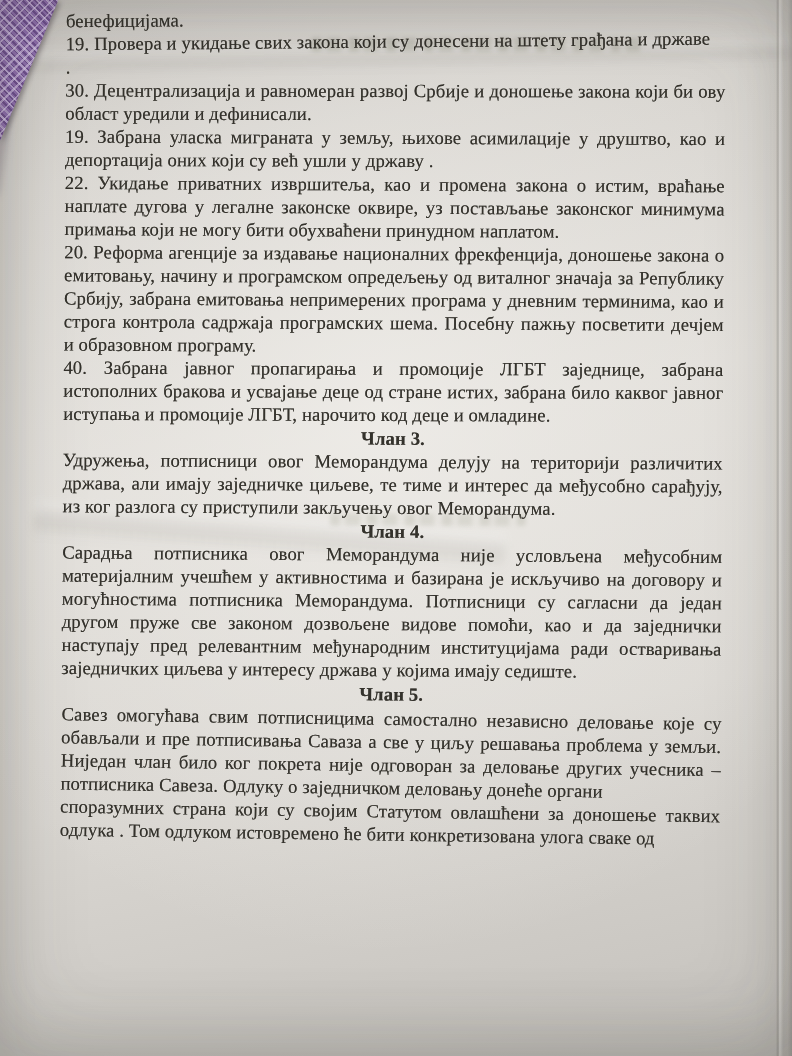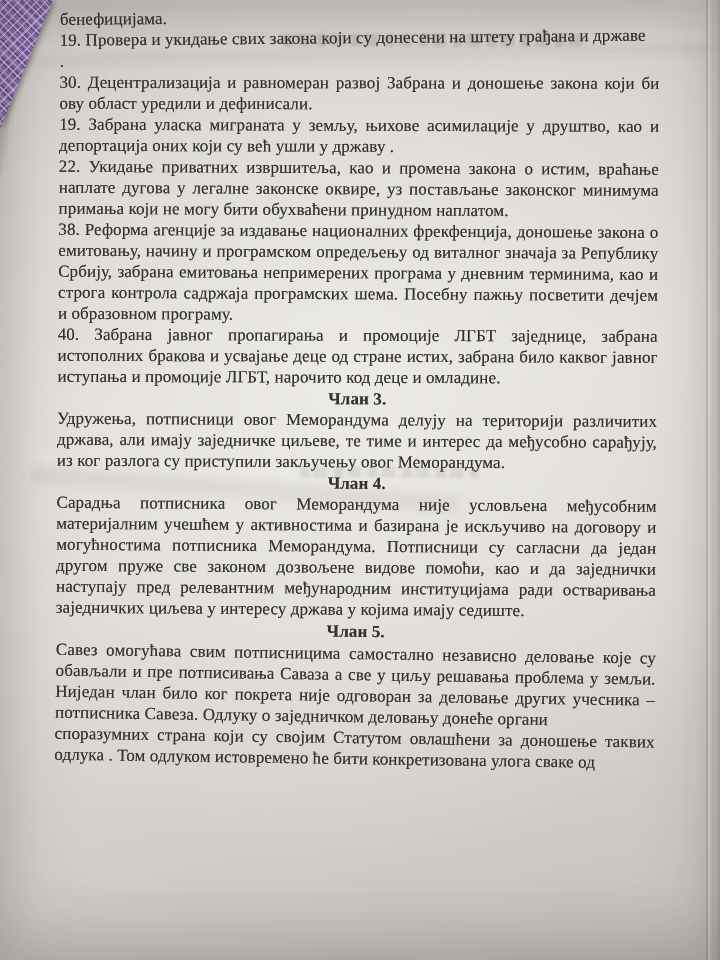--- a/index.html
+++ b/index.html
@@ -107,35 +107,35 @@
     <p class="frag">бенефицијама.</p>
 
     <p class="item i19">
       <span class="num">19.</span>
       <span class="txt">Провера и укидање свих закона који су донесени на штету грађана и државе</span><br>
       <span class="trail">.</span>
     </p>
 
     <p class="item i20">
       <span class="num">30.</span>
-      <span class="txt">Децентрализација и равномеран развој Забрана и доношење закона који би ову област уредили и дефинисали.</span>
+      <span class="txt">Децентрализација и равномеран развој Србије и доношење закона који би ову област уредили и дефинисали.</span>
     </p>
 
     <p class="item i21">
       <span class="num">19.</span>
       <span class="txt">Забрана уласка миграната у земљу, њихове асимилације у друштво, као и депортација оних који су већ ушли у државу .</span>
     </p>
 
     <p class="item i22">
       <span class="num">22.</span>
       <span class="txt">Укидање приватних извршитеља, као и промена закона о истим, враћање наплате дугова у легалне законске оквире, уз постављање законског минимума примања који не могу бити обухваћени принудном наплатом.</span>
     </p>
 
     <p class="item i23">
-      <span class="num">38.</span>
+      <span class="num">20.</span>
       <span class="txt">Реформа агенције за издавање националних фрекфенција, доношење закона о емитовању, начину и програмском опредељењу од виталног значаја за Републику Србију, забрана емитовања непримерених програма у дневним терминима, као и строга контрола садржаја програмских шема. Посебну пажњу посветити дечјем и образовном програму.</span>
     </p>
 
     <p class="item i24">
       <span class="num">40.</span>
       <span class="txt">Забрана јавног пропагирања и промоције ЛГБТ заједнице, забрана истополних бракова и усвајање деце од стране истих, забрана било каквог јавног иступања и промоције ЛГБТ, нарочито код деце и омладине.</span>
     </p>
 
     <div class="sec-h h3">Члан 3.</div>
     <p class="sec-p p3">Удружења, потписници овог Меморандума делују на територији различитих држава, али имају заједничке циљеве, те тиме и интерес да међусобно сарађују, из ког разлога су приступили закључењу овог Меморандума.</p>

